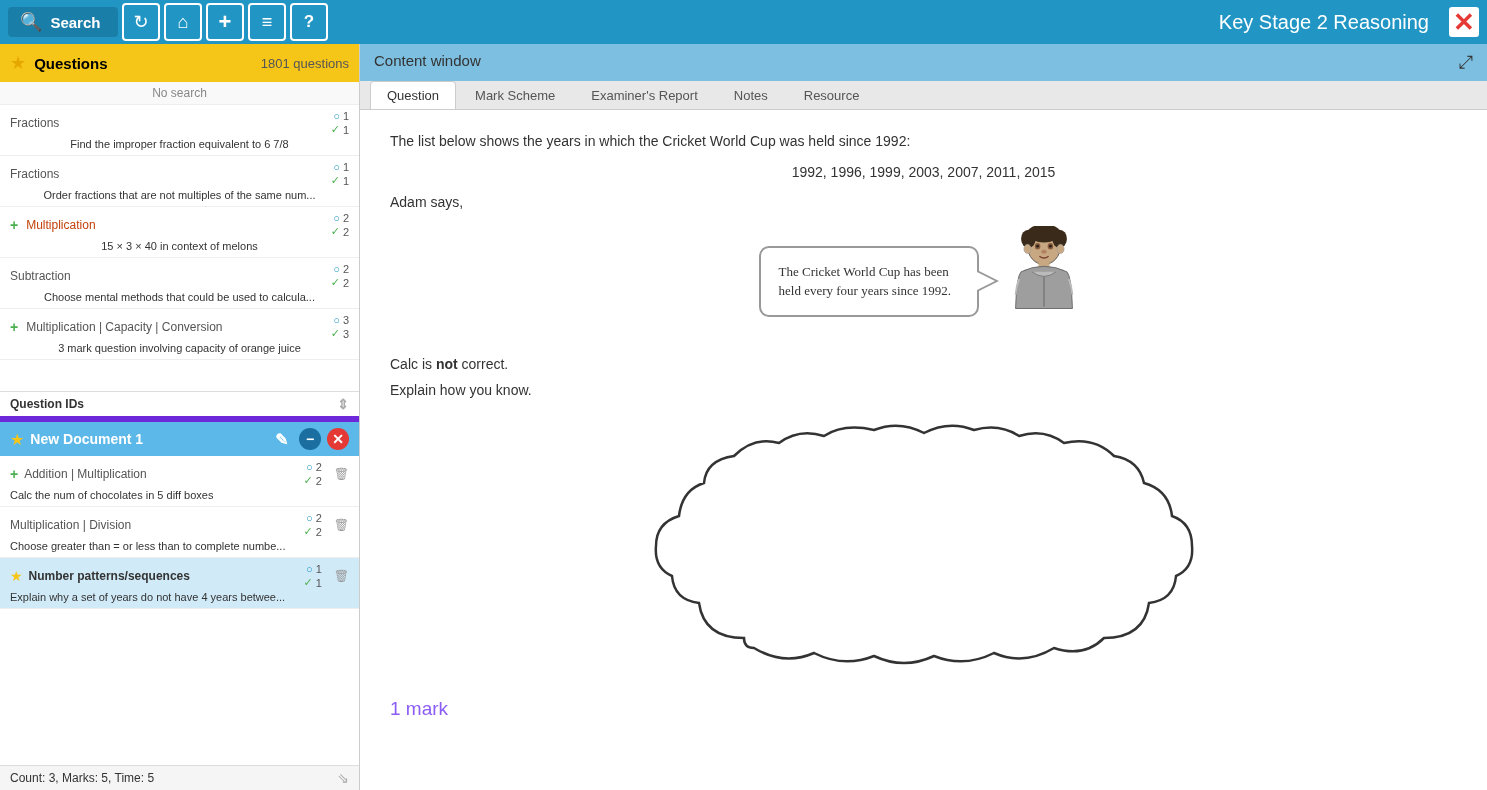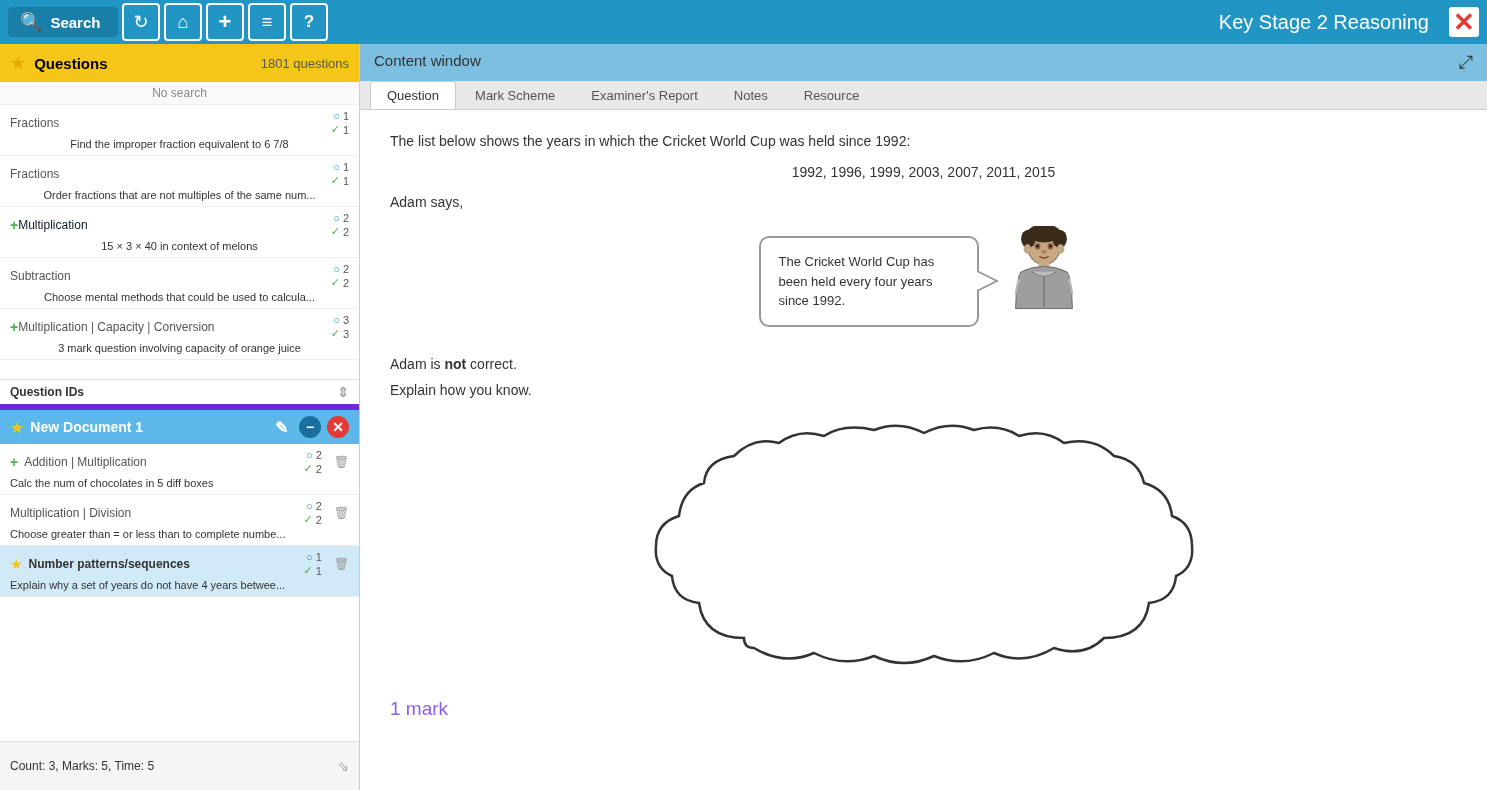--- a/index.html
+++ b/index.html
@@ -97,21 +97,21 @@
     }
 
     .question-item {
       padding: 5px 10px 5px 10px;
       border-bottom: 1px solid #eee;
       cursor: pointer;
     }
     .question-item-header {
       display: flex;
       align-items: center;
-      gap: 0;
+      gap: 8px;
       font-size: 12px;
       color: #555;
       margin-bottom: 2px;
     }
     .question-item-badges {
       margin-left: auto;
       display: flex;
       flex-direction: column;
       align-items: flex-end;
       gap: 1px;
@@ -173,21 +173,21 @@
     .doc-question-header {
       display: flex;
       align-items: center;
       gap: 6px;
       font-size: 12px;
       color: #555;
       margin-bottom: 2px;
     }
 
     .left-panel-footer {
-      padding: 16px 10px;
+      padding: 4px 10px;
       background: #f5f5f5;
       border-top: 1px solid #ddd;
       font-size: 12px;
       color: #333;
       display: flex;
       align-items: center;
       justify-content: space-between;
       gap: 16px;
     }
 
@@ -268,20 +268,21 @@
     .speech-bubble {
       border: 2px solid #999;
       border-radius: 10px;
       padding: 14px 18px;
       font-size: 13px;
       color: #333;
       max-width: 220px;
       position: relative;
       background: #fff;
       line-height: 1.5;
+      font-family: Liberation Serif, serif;
     }
     .speech-bubble::after {
       content: '';
       position: absolute;
       right: -22px;
       top: 50%;
       transform: translateY(-50%);
       width: 0; height: 0;
       border-top: 10px solid transparent;
       border-bottom: 10px solid transparent;
@@ -401,21 +402,21 @@
                 <span>1</span>
               </div>
           </div>
         </div>
         <div class="question-desc">Order fractions that are not multiples of the same num...</div>
       </div>
 
       <div class="question-item">
         <div class="question-item-header">
           <span style="color:#4caf50; font-weight:bold; font-size:14px;">+</span>
-          <span style="color:#0f172a;">Multiplication</span>
+          <span style="color:#c2410c;">Multiplication</span>
           <div class="question-item-badges">
             <div class="badge-row">
                 <span class="badge-circle">○</span>
                 <span>2</span>
               </div>
             <div class="badge-row">
                 <span class="badge-check">✓</span>
                 <span>2</span>
               </div>
           </div>
@@ -607,21 +608,21 @@
 
           <path d="M18 58 Q15 65 14 75" stroke="#bbb" stroke-width="2" fill="none"></path>
           <path d="M72 58 Q75 65 76 75" stroke="#bbb" stroke-width="2" fill="none"></path>
 
           <ellipse cx="27" cy="25" rx="4" ry="5" fill="#c8a882" stroke="#999" stroke-width="0.5"></ellipse>
           <ellipse cx="63" cy="25" rx="4" ry="5" fill="#c8a882" stroke="#999" stroke-width="0.5"></ellipse>
         </svg>
       </div>
 
       <p class="adam-correct">
-        <span>Adam is </span><strong>not</strong><span> correct.</span>
+        <span>Calc is </span><strong>not</strong><span> correct.</span>
       </p>
       <p class="explain-text">Explain how you know.</p>
 
       <div class="cloud-container">
         <svg width="560" height="260" viewBox="0 0 560 260" xmlns="http://www.w3.org/2000/svg">
           <path d="
             M 100 220
             Q 60 220 55 185
             Q 30 182 28 158
             Q 10 150 12 128

